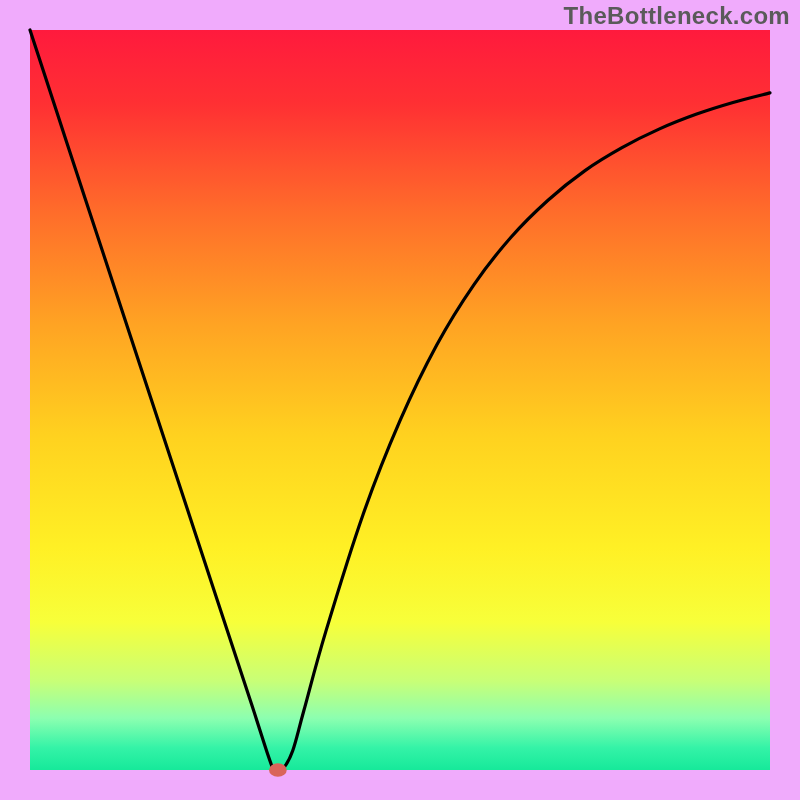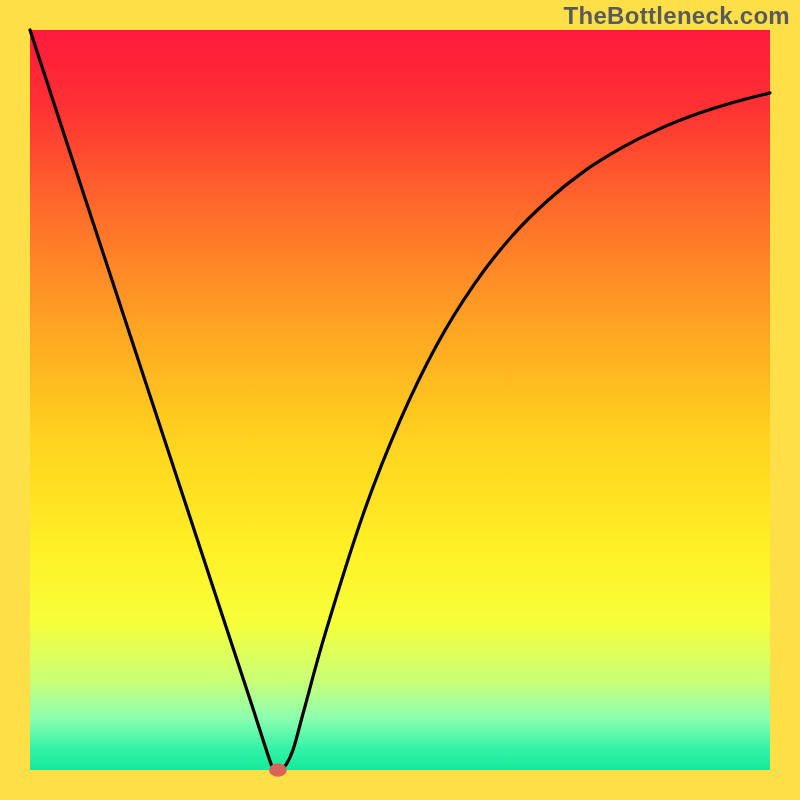--- a/index.html
+++ b/index.html
@@ -7,21 +7,21 @@
     padding: 0;
     width: 800px;
     height: 800px;
     overflow: hidden;
     background: #000;
   }
   .frame {
     position: relative;
     width: 800px;
     height: 800px;
-    background: #fde047;
+    background: #f0abfc;
   }
   .watermark {
     position: absolute;
     top: 2px;
     right: 10px;
     color: #5a5a5a;
     font-family: Arial, Helvetica, sans-serif;
     font-size: 24px;
     font-weight: 600;
     letter-spacing: 0.3px;

